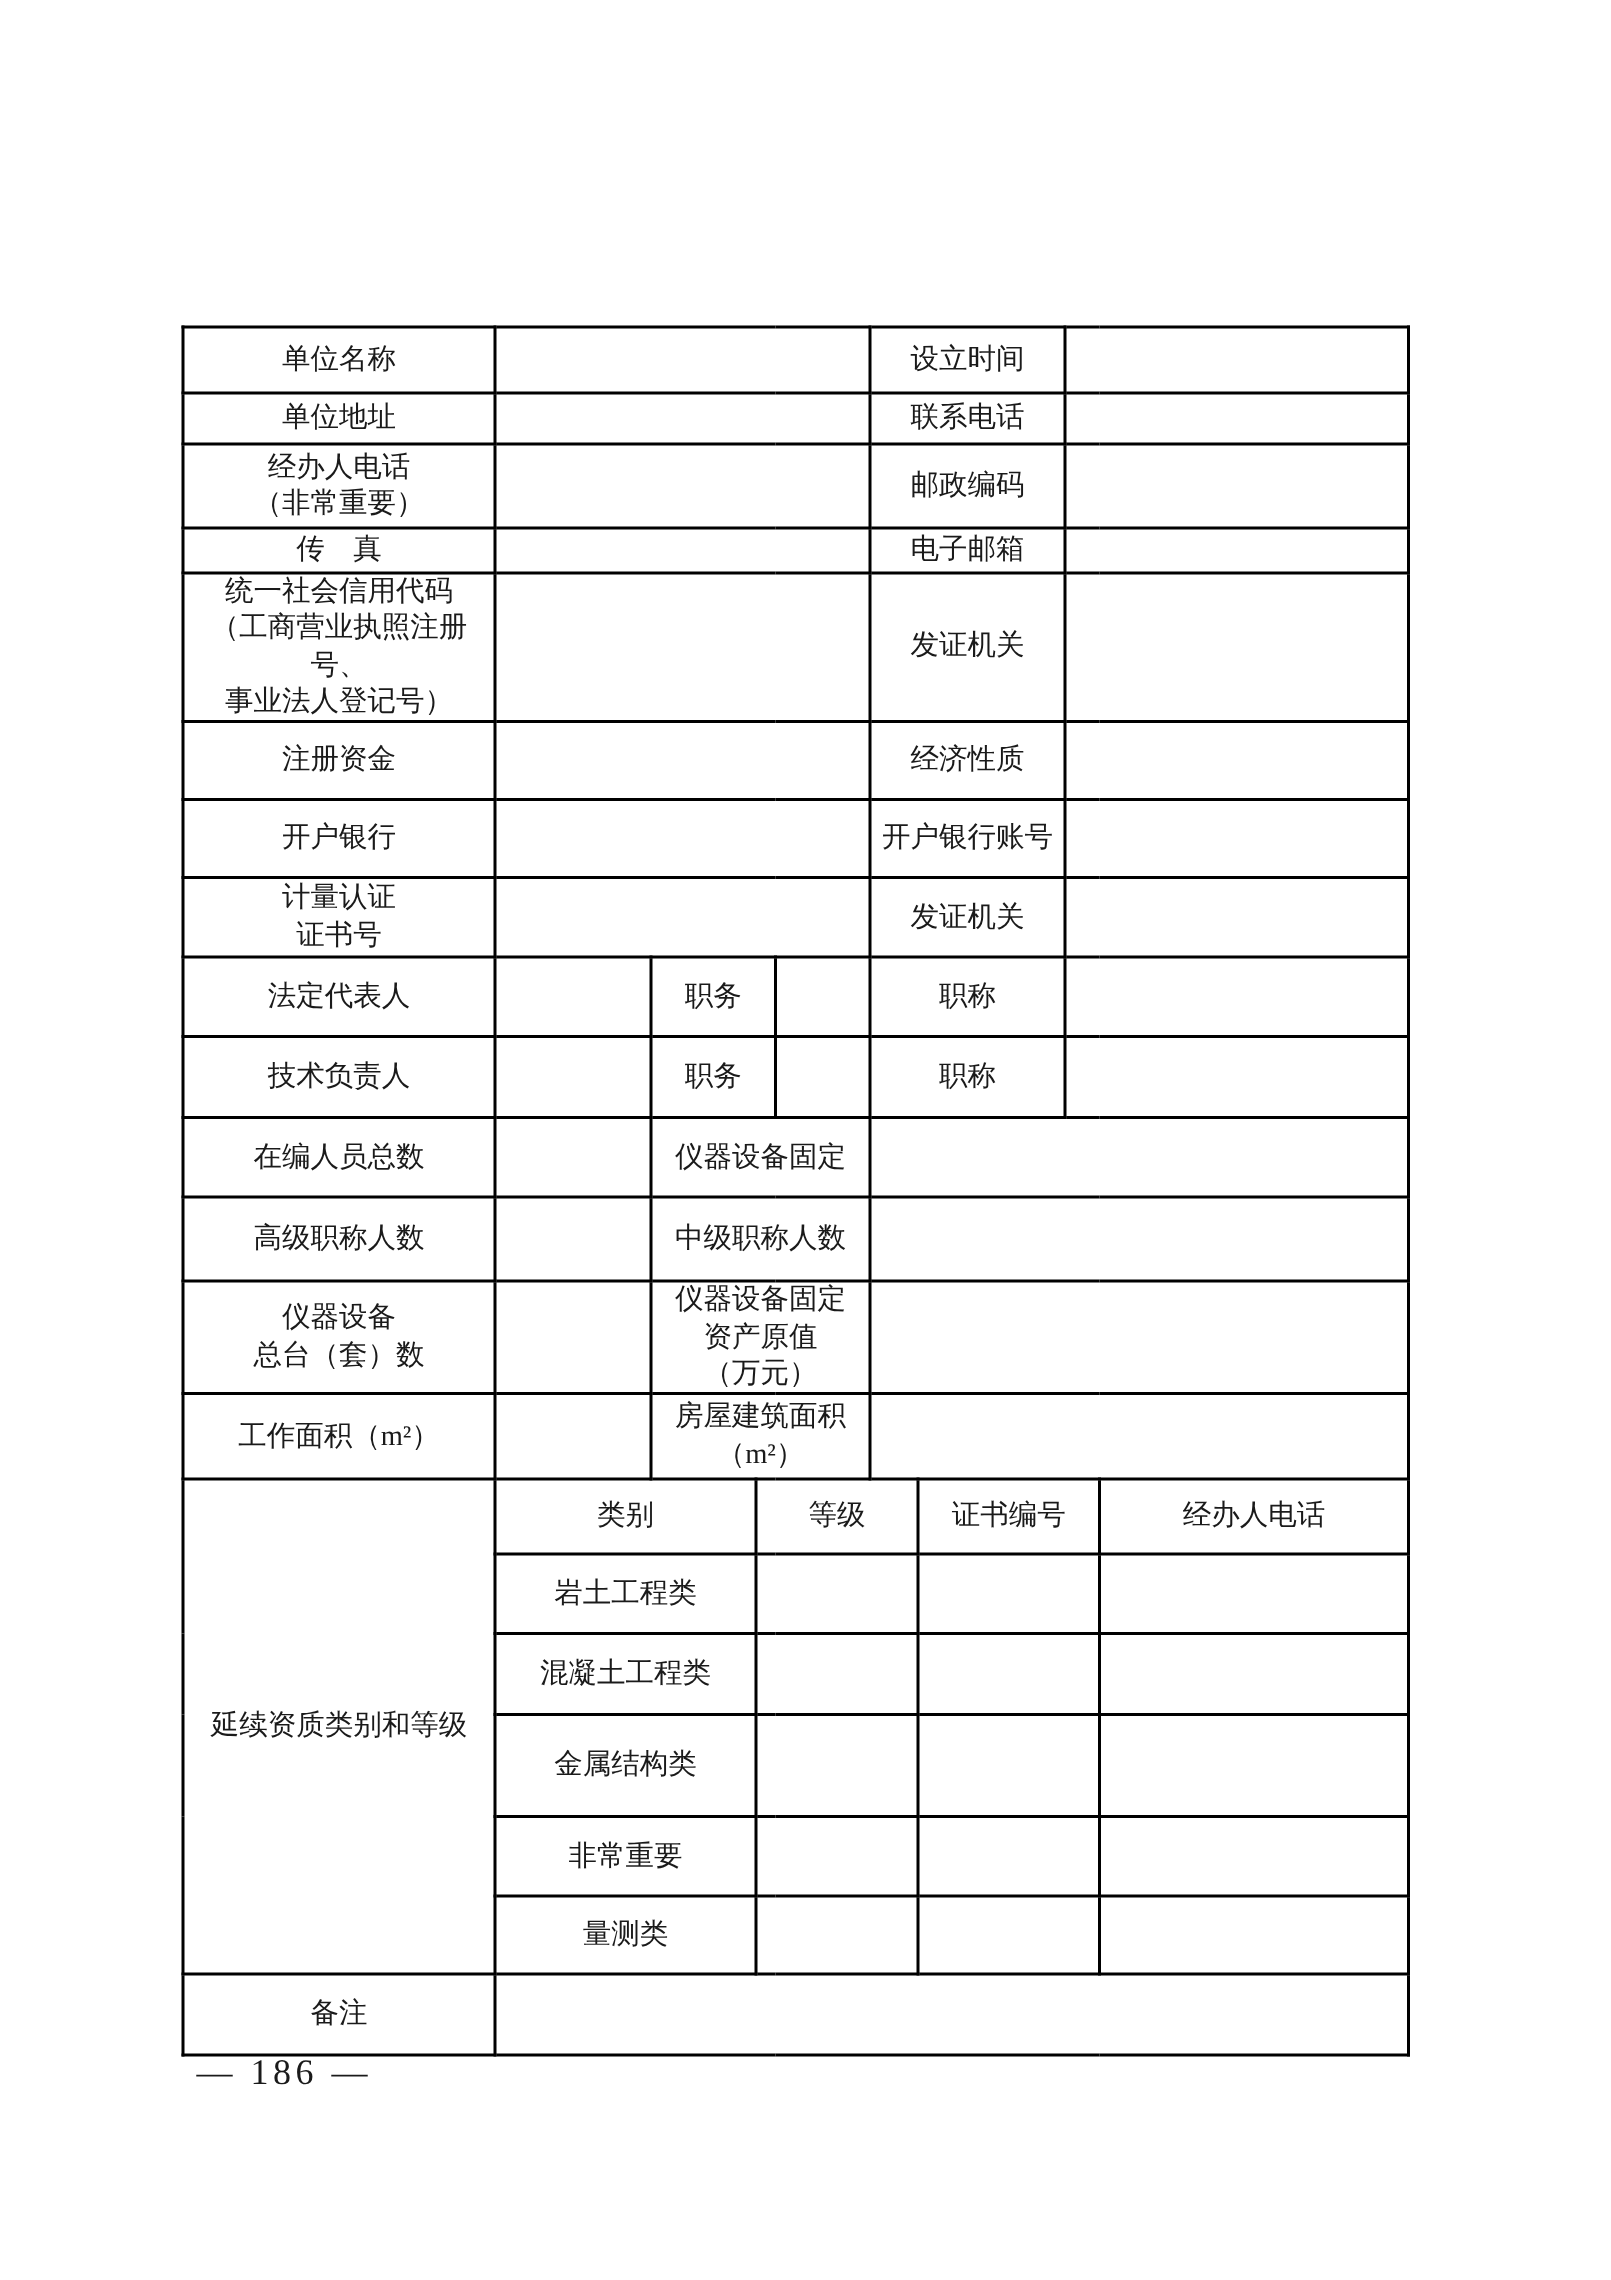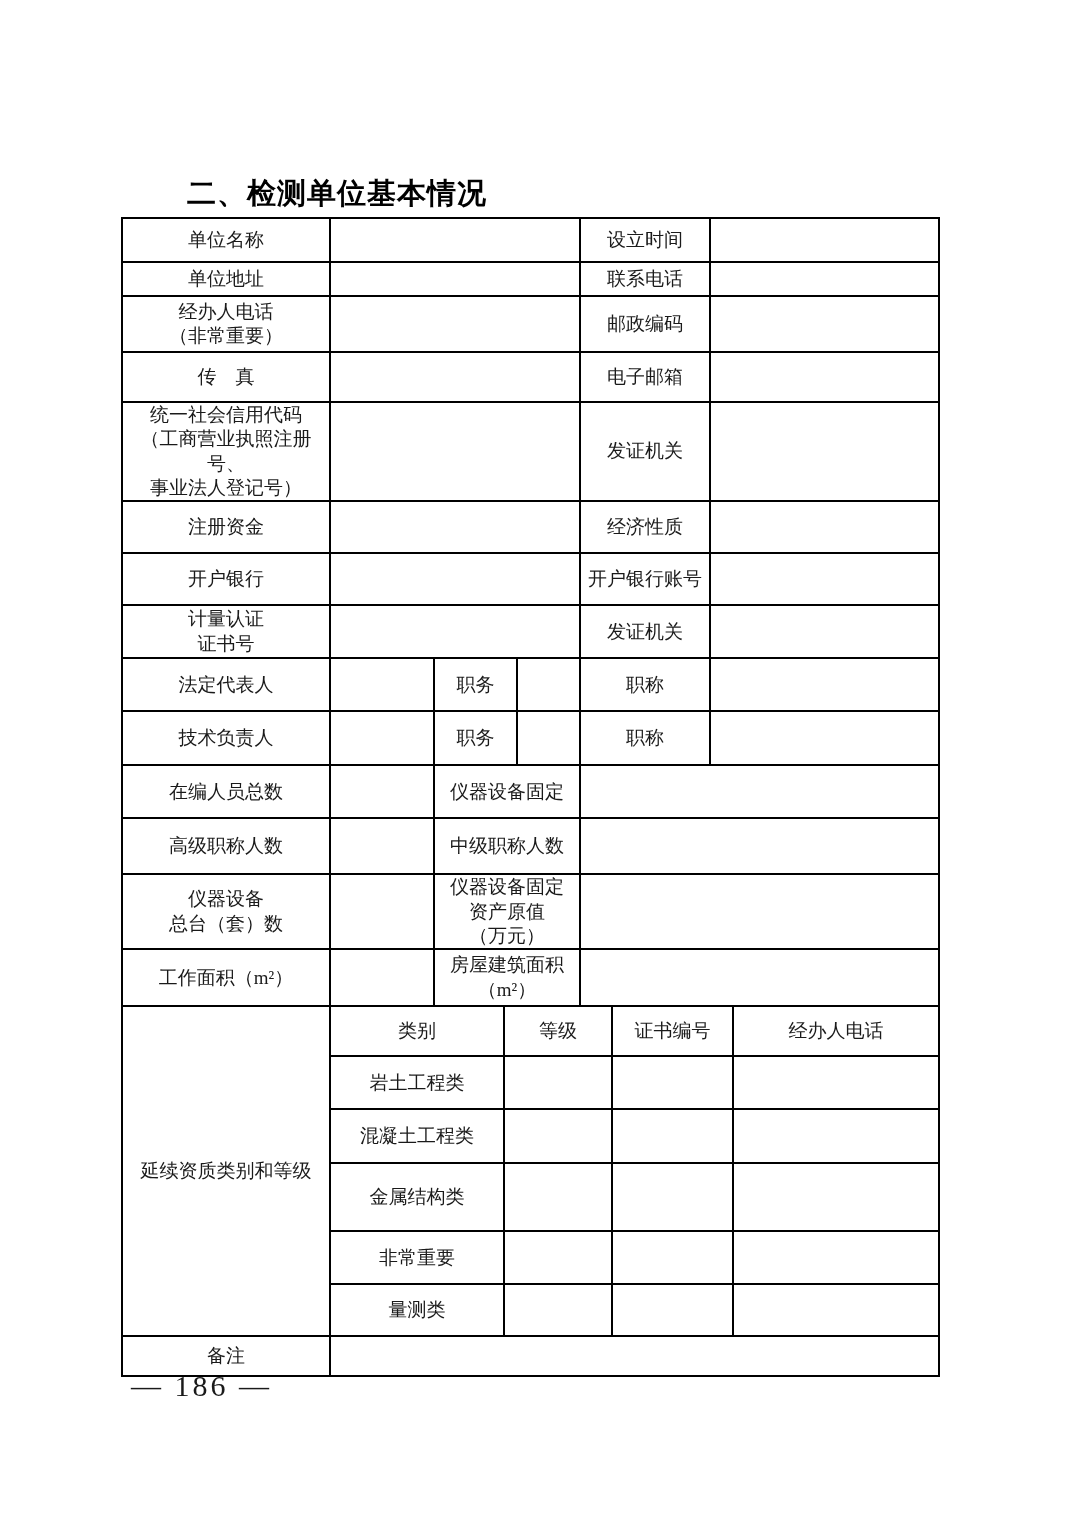--- a/index.html
+++ b/index.html
@@ -41,32 +41,31 @@
     line-height: 1.28;
     color: #1a1a1a;
     white-space: pre-line;
     overflow: hidden;
   }
   td.val { background: #fff; }
   .pageno {
     position: absolute;
     left: 131px;
     top: 1369px;
-    font-size: 30px;
+    font-size: 24px;
     letter-spacing: 3px;
     color: #1a1a1a;
     white-space: nowrap;
   }
 </style>
 </head>
 <body>
 
 <div class="page">
 
-  <h1 class="title">二、检测单位基本情况</h1>
 
   <table class="form">
     <colgroup>
       <col style="width:208px">
         <col style="width:104px">
         <col style="width:70px">
       <col style="width:13px">
         <col style="width:63px">
         <col style="width:32px">
       <col style="width:98px">
@@ -90,21 +89,21 @@
       </tr>
 
       <tr style="height:56px">
         <td class="lbl">经办人电话
 （非常重要）</td>
         <td class="val" colspan="4"></td>
         <td class="lbl" colspan="2">邮政编码</td>
         <td class="val" colspan="2"></td>
       </tr>
 
-      <tr style="height:50px">
+      <tr style="height:30px">
         <td class="lbl">传　真</td>
         <td class="val" colspan="4"></td>
         <td class="lbl" colspan="2">电子邮箱</td>
         <td class="val" colspan="2"></td>
       </tr>
 
       <tr style="height:76px">
         <td class="lbl">统一社会信用代码
 （工商营业执照注册号、
 事业法人登记号）</td>
@@ -221,21 +220,21 @@
         <td class="val"></td>
       </tr>
 
       <tr style="height:52px">
         <td class="lbl" colspan="2">量测类</td>
         <td class="val" colspan="3"></td>
         <td class="val" colspan="2"></td>
         <td class="val"></td>
       </tr>
 
-      <tr style="height:40px">
+      <tr style="height:54px">
         <td class="lbl">备注</td>
         <td class="val" colspan="8"></td>
       </tr>
 
     </tbody>
   </table>
 
   <div class="pageno">— 186 —</div>
 
 </div>

